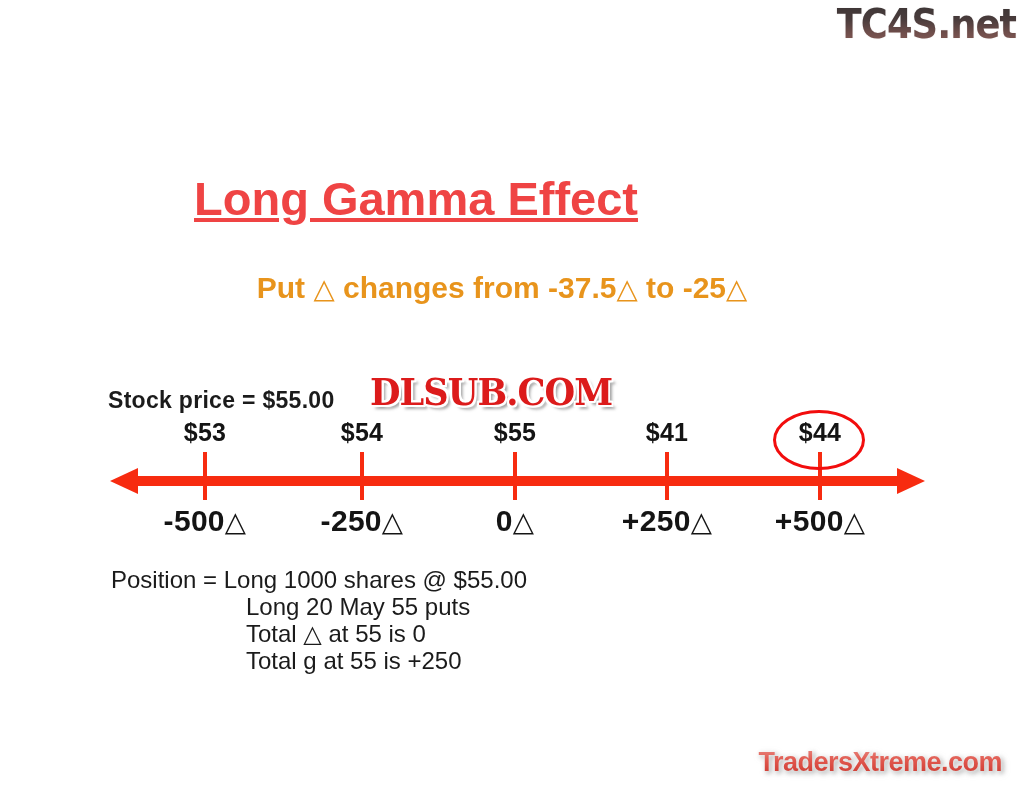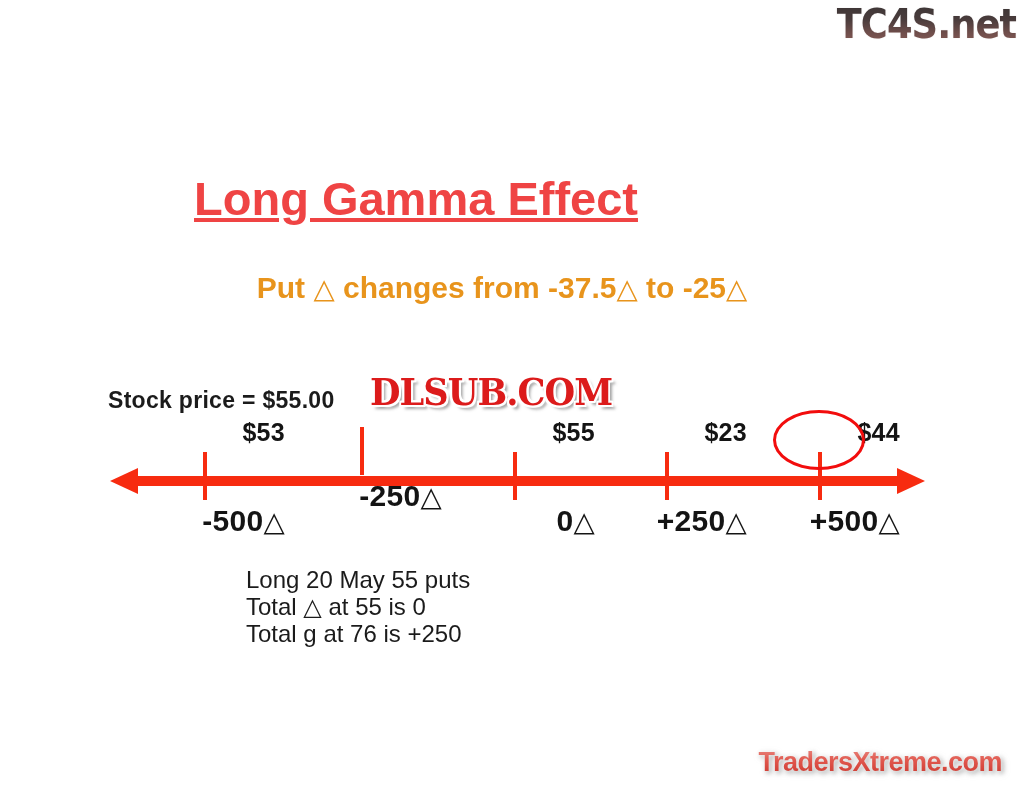--- a/index.html
+++ b/index.html
@@ -115,21 +115,21 @@
   #arrow-head-right {
     left: 897px;
     border-left: 28px solid #f72b10;
   }
 
   .tick-group {
     position: absolute;
     top: 420px;
     width: 160px;
     margin-left: -80px;
-    text-align: right;
+    text-align: center;
   }
   .tick-price {
     font-size: 25px;
     font-weight: bold;
     color: #141414;
     line-height: 1;
     letter-spacing: 0.3px;
   }
   .tick-mark {
     width: 4px;
@@ -225,44 +225,46 @@
   <div class="arrow-head" id="arrow-head-left"></div>
   <div class="arrow-head" id="arrow-head-right"></div>
 
   <div id="ticks-container">
       <div class="tick-group" style="left: 205px;">
         <div class="tick-price">$53</div>
         <div class="tick-mark"></div>
         <div class="tick-delta"><span>-500</span><span class="tri">△</span></div>
       </div>
       <div class="tick-group" style="left: 362px;">
+        <div class="tick-price">$54</div>
         <div class="tick-mark"></div>
         <div class="tick-delta"><span>-250</span><span class="tri">△</span></div>
       </div>
       <div class="tick-group" style="left: 515px;">
         <div class="tick-price">$55</div>
         <div class="tick-mark"></div>
         <div class="tick-delta"><span>0</span><span class="tri">△</span></div>
       </div>
       <div class="tick-group" style="left: 667px;">
-        <div class="tick-price">$23</div>
+        <div class="tick-price">$41</div>
         <div class="tick-mark"></div>
         <div class="tick-delta"><span>+250</span><span class="tri">△</span></div>
       </div>
       <div class="tick-group" style="left: 820px;">
         <div class="tick-price">$44</div>
         <div class="tick-mark"></div>
         <div class="tick-delta"><span>+500</span><span class="tri">△</span></div>
       </div>
     </div>
 
   <div id="highlight-ellipse"></div>
 </div>
 
 <div id="position-notes">
+    <span class="note-line">Position = Long 1000 shares @ $55.00</span>
     <span class="note-line indent">Long 20 May 55 puts</span>
     <span class="note-line indent">Total △ at 55 is 0</span>
-    <span class="note-line indent">Total g at 76 is +250</span>
+    <span class="note-line indent">Total g at 55 is +250</span>
   </div>
 
 <div id="watermark-dlsub">DLSUB.COM</div>
 
 <div id="watermark-tradersxtreme">TradersXtreme.com</div>
 
 </body></html>

